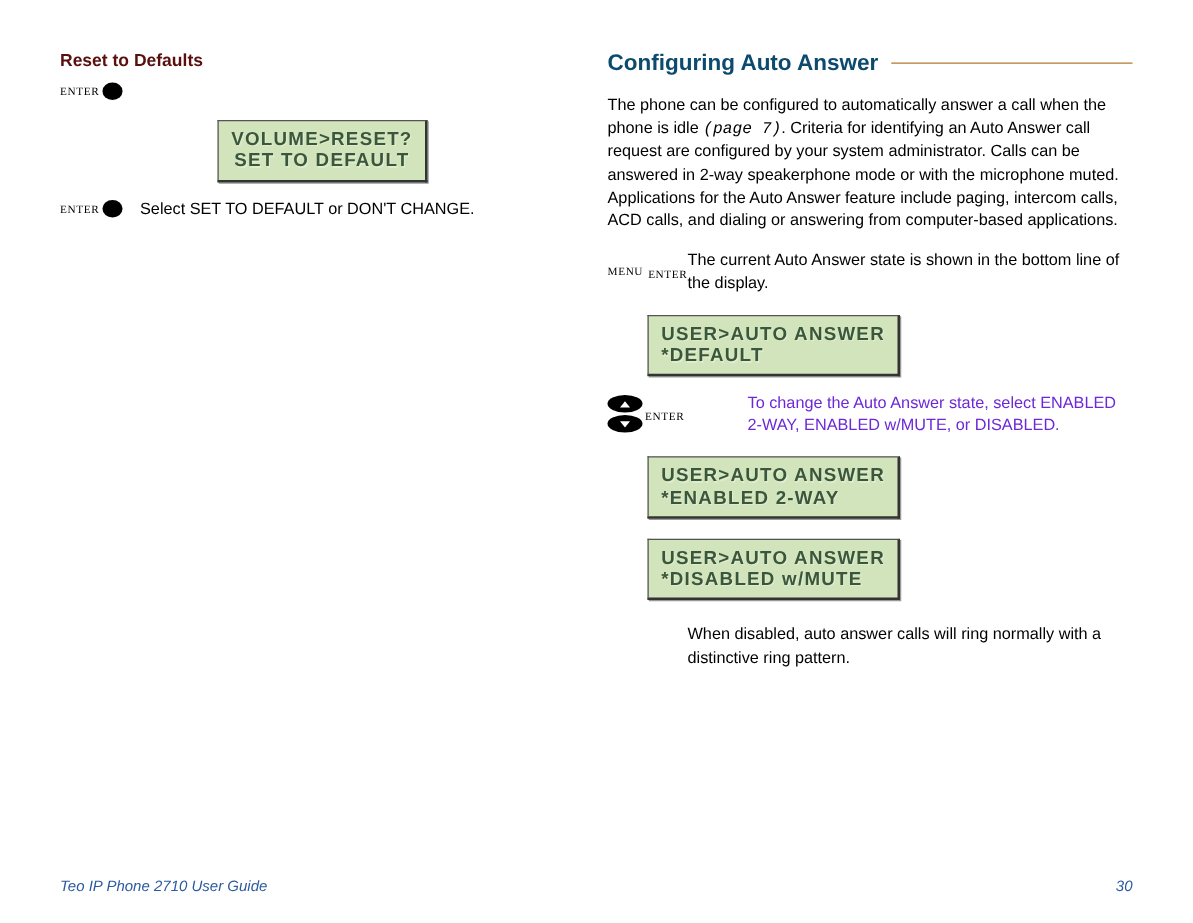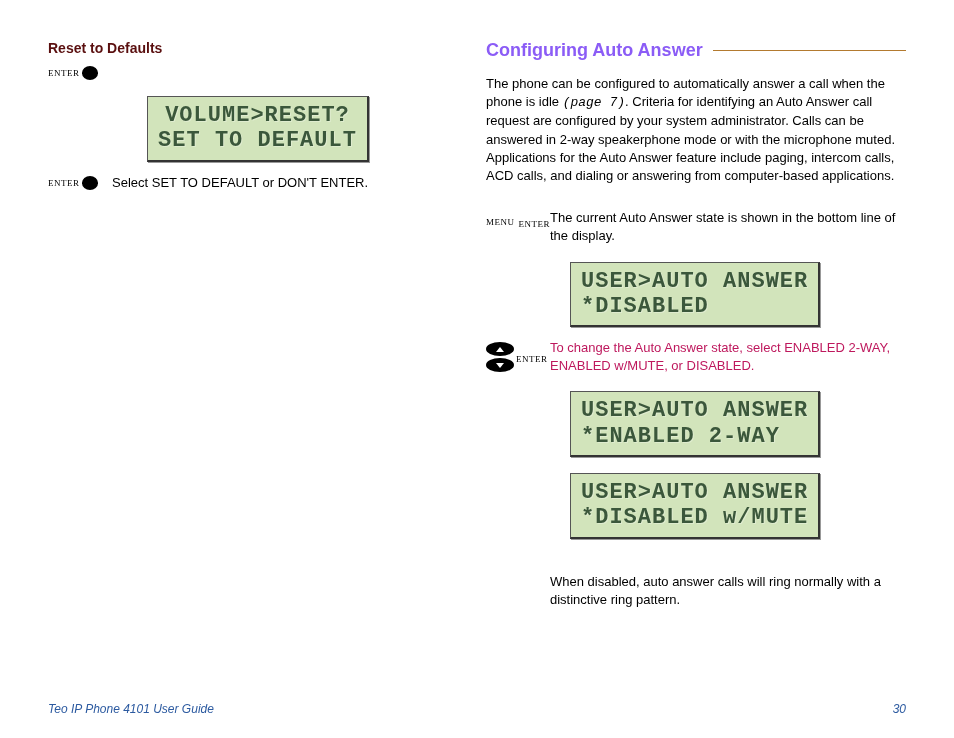--- a/index.html
+++ b/index.html
@@ -25,21 +25,21 @@
     flex: 1;
     min-width: 0;
   }
   .section-title-dark {
     color: #5a0f0f;
     font-weight: bold;
     font-size: 14px;
     margin-bottom: 10px;
   }
   .section-title-light {
-    color: #8b5cf6;
+    color: #0c4a6e;
     font-weight: bold;
     font-size: 18px;
     margin-bottom: 14px;
     display: flex;
     align-items: center;
     gap: 10px;
   }
   .section-title-light .rule {
     flex: 1;
     height: 1px;
@@ -102,41 +102,42 @@
     display: inline-block;
     background: #d2e4bb;
     padding: 6px 10px;
     border: 1px solid #555;
     border-right: 2px solid #333;
     border-bottom: 2px solid #333;
     box-shadow: 1px 1px 0 #999;
     margin: 8px 0 12px 0;
   }
   .lcd .line {
-    font-family: Liberation Mono, monospace;
-    font-size: 22px;
+    font-family: Liberation Sans, sans-serif;
+    font-size: 15px;
     font-weight: bold;
     color: #3b573b;
     letter-spacing: 1px;
     line-height: 1.15;
     white-space: pre;
     text-shadow: 1px 1px 0 rgba(255,255,255,0.3);
   }
   .lcd-center {
     text-align: center;
   }
   .lcd-right {
-    margin-left: 84px;
+    margin-left: 32px;
   }
   .italic-ref {
     font-style: italic;
     font-family: Liberation Mono, monospace;
   }
   .blue-text {
-    color: #be185d;
+    color: #6d28d9;
+    margin-left: 48px;
   }
   .footer {
     position: absolute;
     bottom: 22px;
     left: 48px;
     right: 48px;
     display: flex;
     justify-content: space-between;
     font-style: italic;
     font-size: 12px;
@@ -164,21 +165,21 @@
         <div class="line">VOLUME&gt;RESET?</div>
         <div class="line">SET TO DEFAULT</div>
       </div>
     </div>
 
     <div class="step">
       <div class="step-icons">
         <div class="btn-label">ENTER</div>
         <div class="oval-btn"></div>
       </div>
-      <div class="step-body">Select SET TO DEFAULT or DON'T ENTER.</div>
+      <div class="step-body">Select SET TO DEFAULT or DON'T CHANGE.</div>
     </div>
   </div>
 
   <div class="col">
     <div class="section-title-light">
       <span>Configuring Auto Answer</span>
       <span class="rule"></span>
     </div>
 
     <p class="intro">
@@ -186,27 +187,27 @@
     </p>
 
     <div class="step">
       <div class="step-icons">
         <div class="btn-label">MENU</div>
         <div class="oval-btn"></div>
         <div class="btn-label" style="margin-top:4px">ENTER</div>
         <div class="oval-btn"></div>
       </div>
       <div class="step-body">
-        <div style="margin-top:10px">The current Auto Answer state is shown in the bottom line of the display.</div>
+        <div style="">The current Auto Answer state is shown in the bottom line of the display.</div>
       </div>
     </div>
 
     <div class="lcd lcd-right">
       <div class="line">USER&gt;AUTO ANSWER</div>
-      <div class="line">*DISABLED</div>
+      <div class="line">*DEFAULT</div>
     </div>
 
     <div class="step">
       <div class="step-icons">
         <div class="arrow-btns">
           <div class="arrow-oval arrow-up"></div>
           <div class="arrow-oval arrow-down"></div>
         </div>
         <div class="btn-label" style="margin-top:4px">ENTER</div>
         <div class="oval-btn"></div>
@@ -217,23 +218,23 @@
     <div class="lcd lcd-right">
       <div class="line">USER&gt;AUTO ANSWER</div>
       <div class="line">*ENABLED 2-WAY</div>
     </div>
 
     <div class="lcd lcd-right" style="margin-top:4px">
       <div class="line">USER&gt;AUTO ANSWER</div>
       <div class="line">*DISABLED w/MUTE</div>
     </div>
 
-    <div class="step" style="margin-top:22px">
+    <div class="step" style="margin-top:6px">
       <div class="step-icons"></div>
       <div class="step-body">When disabled, auto answer calls will ring normally with a distinctive ring pattern.</div>
     </div>
   </div>
 </div>
 
 <div class="footer">
-  <span>Teo IP Phone 4101 User Guide</span>
+  <span>Teo IP Phone 2710 User Guide</span>
   <span>30</span>
 </div>
 
 </body></html>

